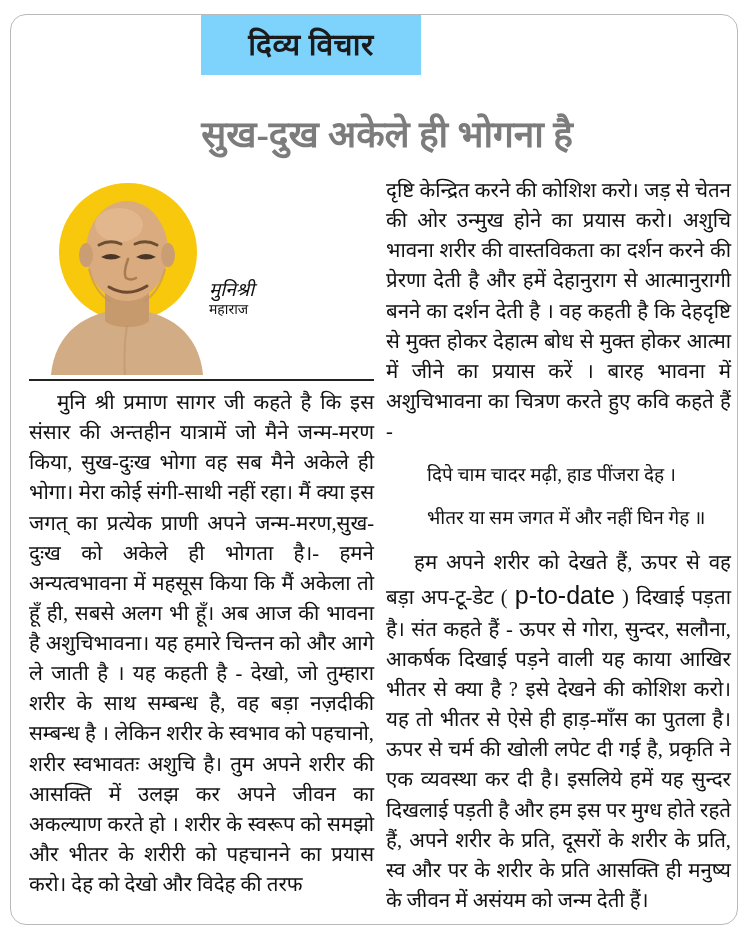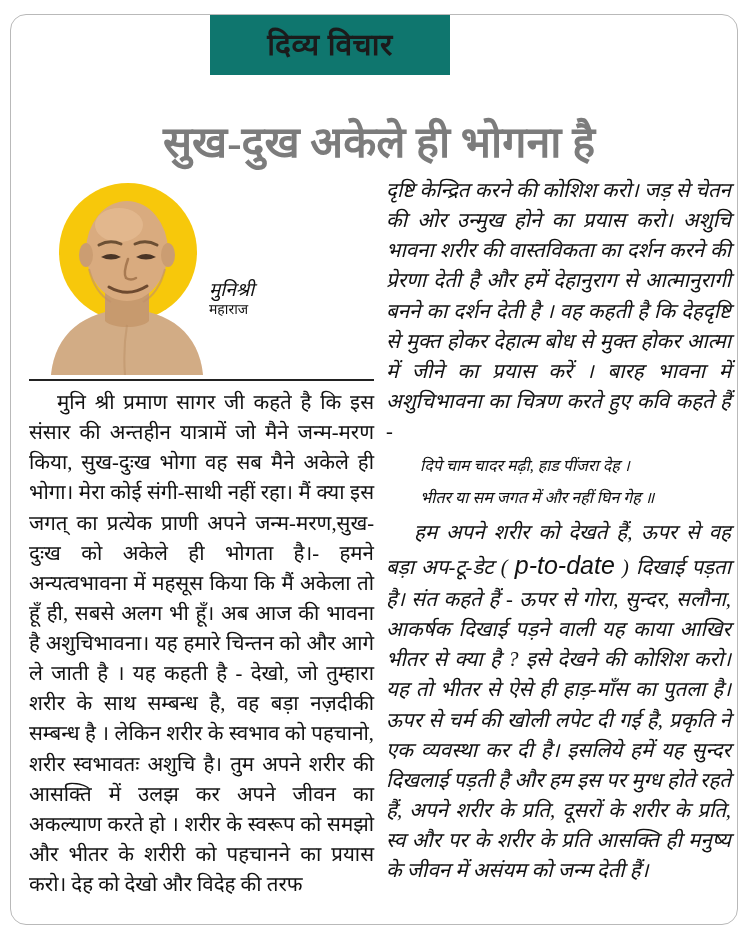--- a/index.html
+++ b/index.html
@@ -24,69 +24,69 @@
     box-sizing: border-box;
     border: 1px solid #b9b9b9;
     border-radius: 16px;
     background: #ffffff;
     overflow: hidden;
   }
 
   
   #banner {
     position: absolute;
-    left: 199px;
-    top: 0;
-    width: 240px;
+    left: 190px;
+    top: 0;
+    width: 220px;
     height: 60px;
-    background: #0f766e;
+    background: #7dd3fc;
     display: flex;
     align-items: center;
     justify-content: center;
   }
   #banner-title {
     font-family: "Liberation Serif", "DejaVu Serif", serif;
     font-weight: bold;
     font-size: 30px;
     color: #1b1b1b;
     letter-spacing: 0.5px;
     line-height: 1;
     white-space: nowrap;
   }
 
   
   #headline {
     position: absolute;
-    left: 4px;
+    left: 12px;
     top: 74px;
     width: 728px;
     text-align: center;
     font-family: "Liberation Serif", "DejaVu Serif", serif;
     font-weight: bold;
-    font-size: 43px;
+    font-size: 37px;
     line-height: 1.15;
     color: #7c7c7c;
     white-space: nowrap;
   }
 
   
   #columns {
     position: absolute;
     left: 0;
     top: 160px;
     width: 728px;
     height: 751px;
   }
   .column {
     position: absolute;
     top: 0;
     width: 345px;
   }
   #left-column  { left: 18px; }
-  #right-column { left: 375px; font-style: italic; }
+  #right-column { left: 375px; }
 
   
   #author-block {
     position: relative;
     width: 345px;
     height: 200px;
     margin-bottom: 4px;
   }
   #portrait-wrap {
     position: absolute;
@@ -148,24 +148,24 @@
     font-size: 20.5px;
     line-height: 1.47;
     color: #111111;
     text-align: justify;
     text-justify: inter-word;
     margin: 0;
   }
   .body-text.indent { text-indent: 28px; }
   .verse {
     font-family: "Liberation Serif", "DejaVu Serif", serif;
-    font-size: 16px;
+    font-size: 19px;
     line-height: 1.47;
     color: #111111;
-    margin: 8px;
+    margin: 15px;
     padding-left: 26px;
     text-align: left;
   }
   .latin {
     font-family: "Liberation Sans", "DejaVu Sans", sans-serif;
     font-size: 25px;
   }
   #right-column .body-text:first-child { text-indent: 0; }
 </style>
 </head>

